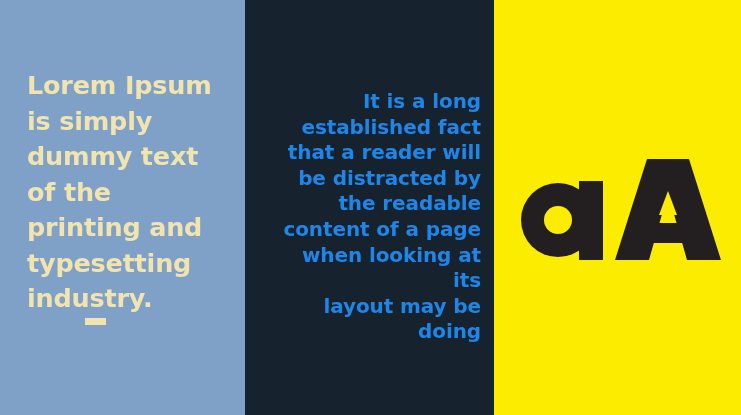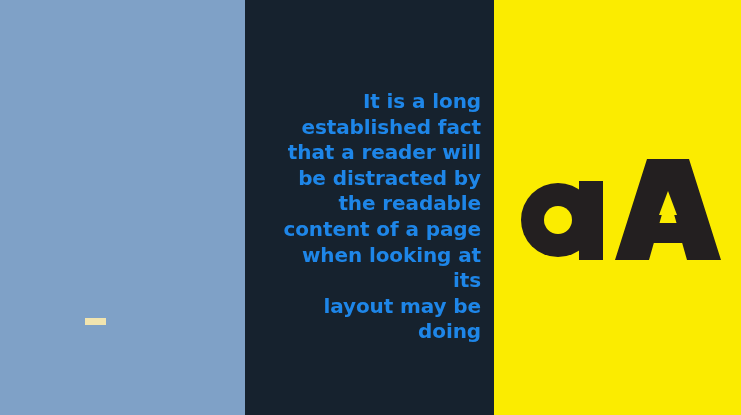--- a/index.html
+++ b/index.html
@@ -103,20 +103,27 @@
     clip:rect(0 0 0 0);
     white-space:nowrap;
   }
 </style>
 </head>
 <body>
 
 <div id="specimen">
 
   <section class="panel-quote-primary">
+    <div class="quote-primary-text">Lorem Ipsum
+is simply
+dummy text
+of the
+printing and
+typesetting
+industry.</div>
     <div class="quote-primary-dash"></div>
   </section>
 
   <section class="panel-quote-secondary">
     <div class="quote-secondary-text">It is a long
 established fact
 that a reader will
 be distracted by
 the readable
 content of a page

